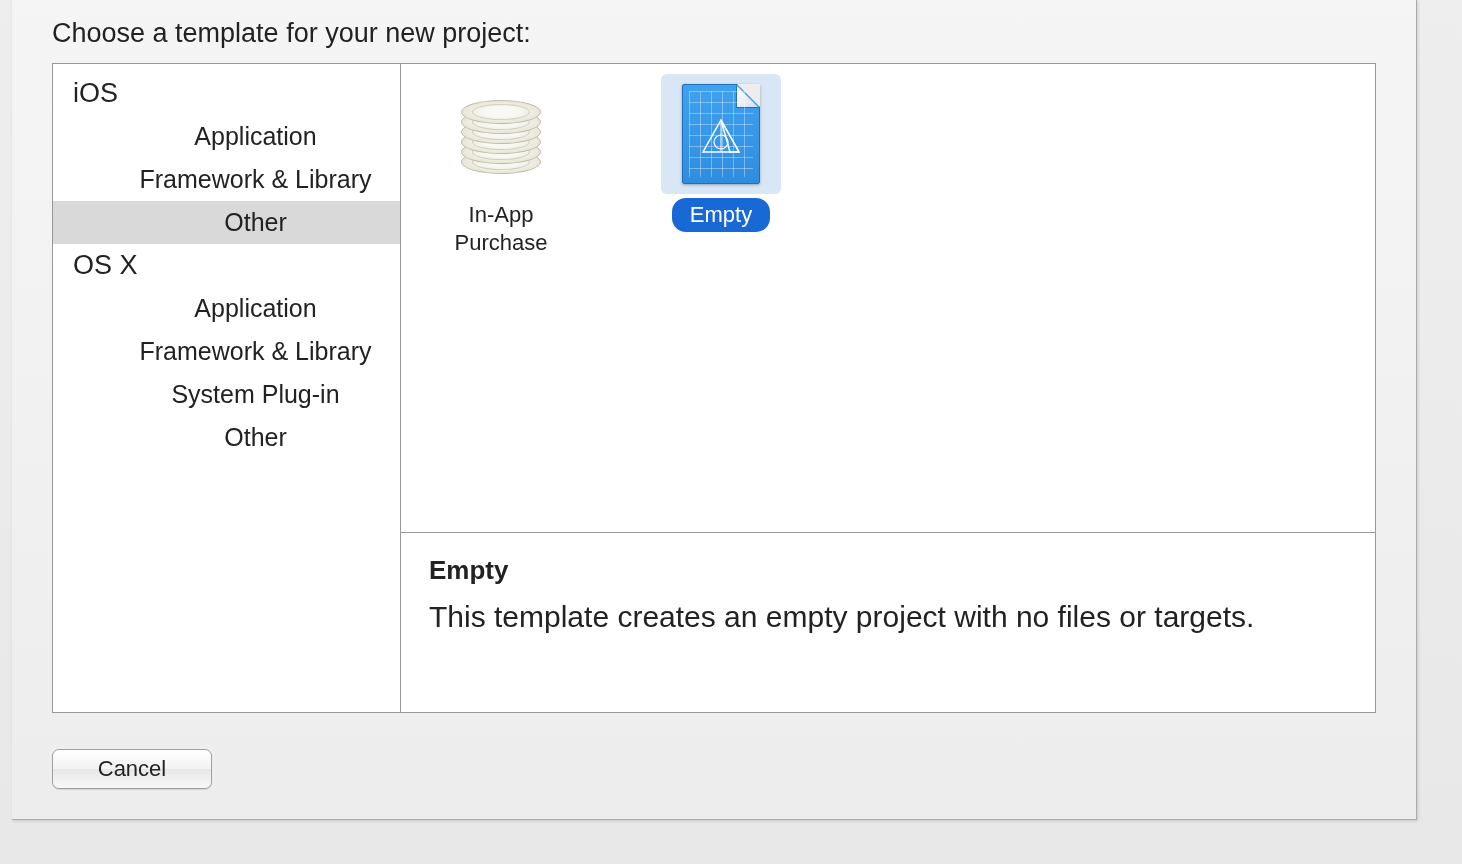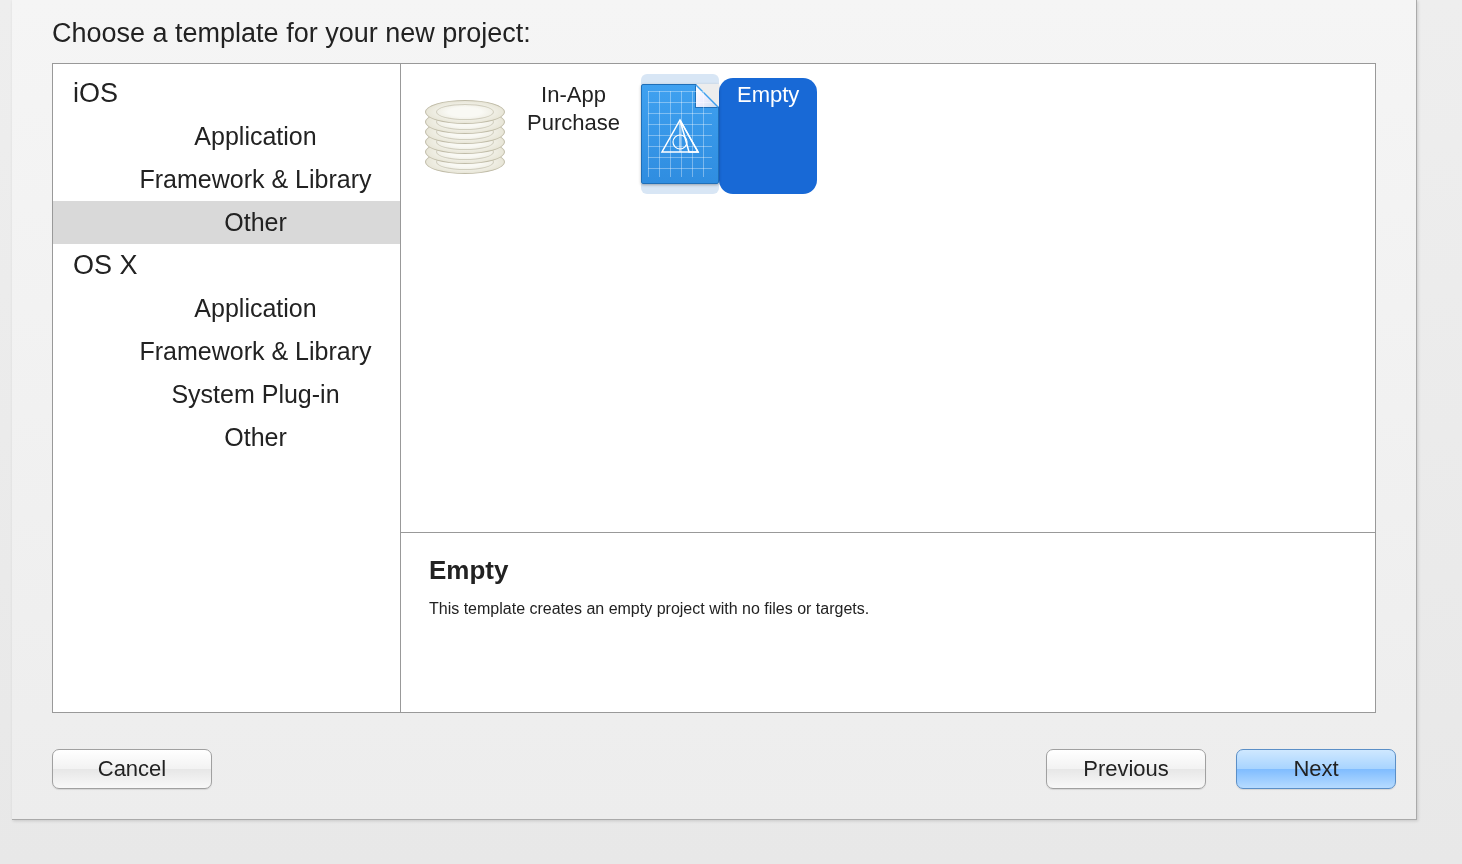--- a/index.html
+++ b/index.html
@@ -64,21 +64,22 @@
     }
     .template-grid {
       flex: 1;
       padding: 10px 20px;
       display: flex;
       gap: 60px;
       align-items: flex-start;
     }
     .template-item {
       display: flex;
-      flex-direction: row;
+      flex-direction: column;
+      align-items: center;
       width: 160px;
       cursor: default;
     }
     .template-icon-wrap {
       width: 120px;
       height: 120px;
       display: flex;
       align-items: center;
       justify-content: center;
       border-radius: 6px;
@@ -104,21 +105,21 @@
       padding: 22px 28px;
       min-height: 180px;
     }
     .description-title {
       font-size: 26px;
       font-weight: bold;
       color: #222;
       margin-bottom: 14px;
     }
     .description-text {
-      font-size: 16px;
+      font-size: 30px;
       color: #222;
     }
     .button-bar {
       display: flex;
       justify-content: space-between;
       padding: 36px 20px 0 40px;
     }
     .button-group {
       display: flex;
       gap: 30px;
@@ -268,18 +269,14 @@
         <div class="description-title">Empty</div>
         <div class="description-text">This template creates an empty project with no files or targets.</div>
       </div>
     </div>
   </div>
 
   <div class="button-bar">
     <div class="button-group">
       <button class="btn">Cancel</button>
     </div>
-    <div class="button-group">
-      <button class="btn">Previous</button>
-      <button class="btn primary">Next</button>
-    </div>
   </div>
 </div>
 
 </body></html>

